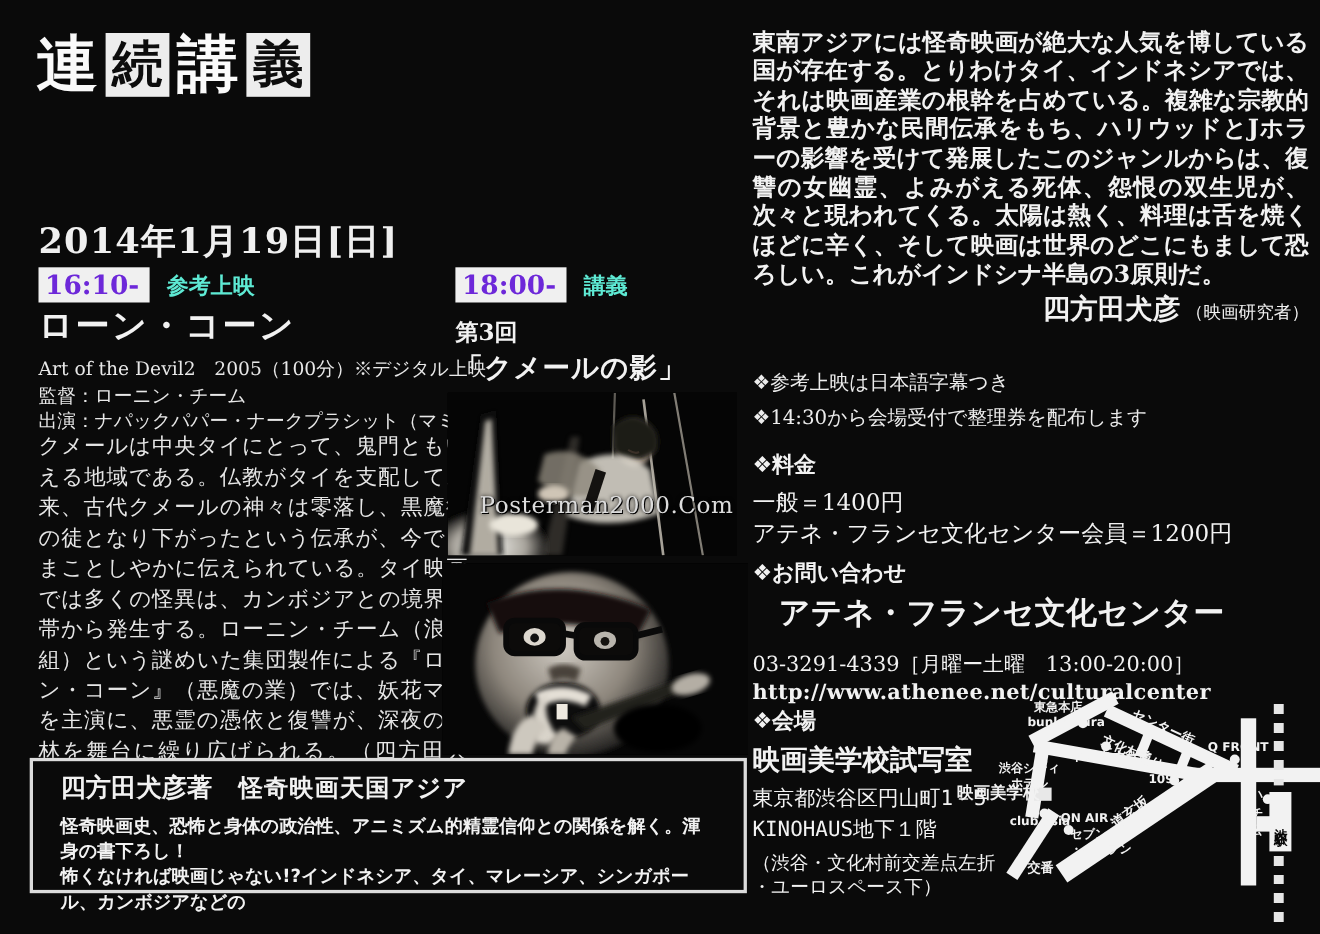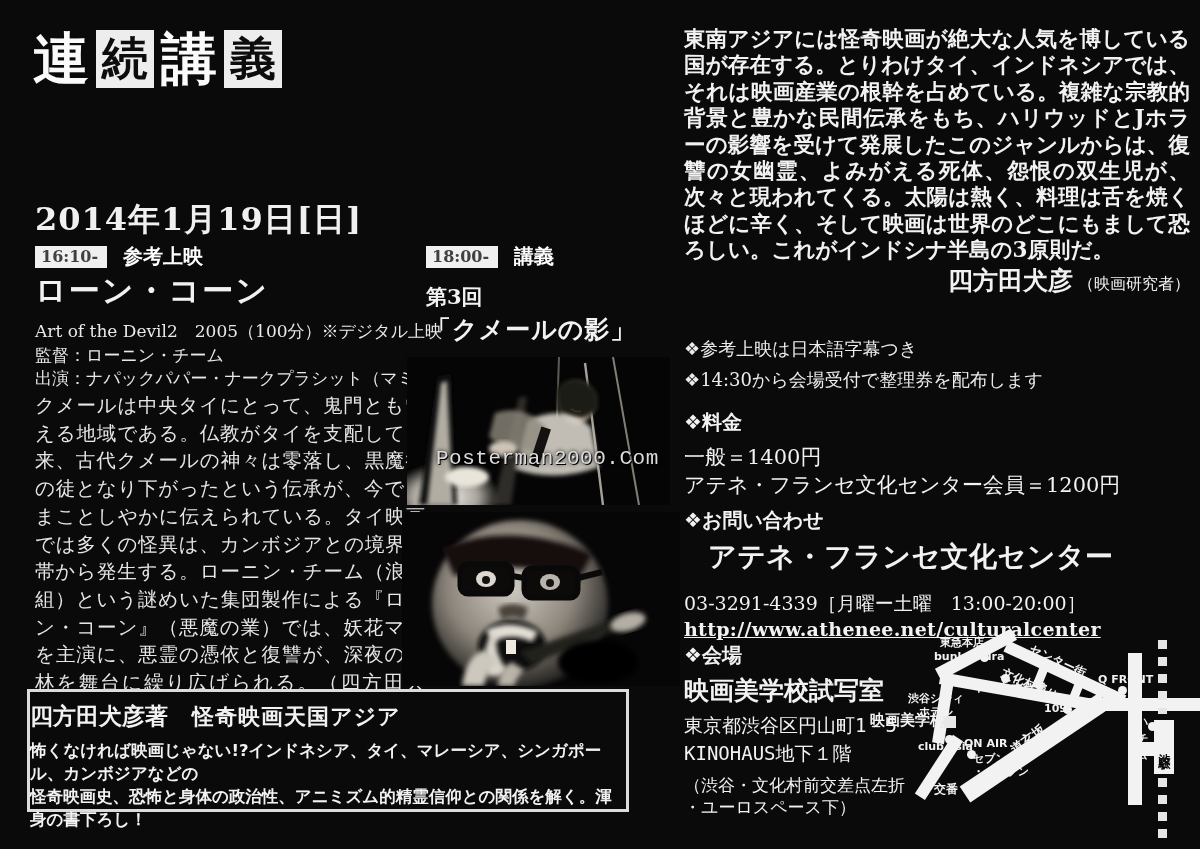--- a/index.html
+++ b/index.html
@@ -13,60 +13,60 @@
   .tchar{font-family:"DejaVu Sans",sans-serif;font-weight:900;font-size:56px;line-height:62px;color:#fafafa;}
   .tbox{background:#ededed;color:#0d0d0d;font-family:"DejaVu Sans",sans-serif;font-weight:900;
         font-size:46px;width:58px;height:58px;display:flex;align-items:center;justify-content:center;}
   .tquote{font-family:"DejaVu Serif",serif;font-weight:900;font-size:47px;letter-spacing:-2px;
           color:#fafafa;margin-left:4px;white-space:nowrap;}
 
   
   #intro{left:35px;top:106px;width:636px;font-size:20.5px;line-height:28px;font-weight:700;color:#eaeaea;text-align:justify;}
   #date{left:35px;top:198px;font-size:32px;font-weight:600;color:#f0f0f0;letter-spacing:1px;}
   .time-row{display:flex;align-items:center;gap:16px;}
-  .timebox{background:#f0f0f0;color:#404040;font-weight:700;font-size:16px;padding:1px 9px 2px 6px;}
-  .timetag{font-family:"DejaVu Sans",sans-serif;font-weight:800;font-size:20px;color:#ffffff;}
+  .timebox{background:#f0f0f0;color:#6d28d9;font-weight:700;font-size:24px;padding:1px 9px 2px 6px;}
+  .timetag{font-family:"DejaVu Sans",sans-serif;font-weight:800;font-size:20px;color:#5eead4;}
   #session1{left:35px;top:243px;}
   #session1 .film-title{font-size:31px;font-weight:800;margin-top:0;letter-spacing:2px;}
   #session1 .details{font-size:17px;line-height:23.5px;margin-top:8px;color:#e8e8e8;}
-  #session2{left:414px;top:243px;margin-left:12px;}
+  #session2{left:414px;top:243px;}
   #session2 .l1{font-size:21px;font-weight:800;margin-top:13px;}
   #session2 .l2{font-size:25px;font-weight:800;margin-top:2px;letter-spacing:1px;}
   #session2 .l3{font-size:17px;margin-top:10px;color:#e8e8e8;}
   #essay-left{left:35px;top:392px;width:390px;font-size:19.5px;line-height:27.7px;font-weight:500;
               color:#e6e6e6;text-align:justify;}
 
   
   .photo{background:#030303;overflow:hidden;}
   #photo1{left:407px;top:357px;width:263px;height:148px;}
   #photo2{left:402px;top:512px;width:278px;height:174px;}
   #watermark{left:436px;top:447px;font-size:21px;color:#dcdcdc;letter-spacing:.5px;
-             text-shadow:0 0 4px #000,1px 1px 0 #000;z-index:5;font-family:Liberation Mono, monospace;}
-
-  
-  #book-box{left:27px;top:689px;width:596px;height:99px;border:3px solid #dcdcdc;padding:9px 0;background:#0a0a0a;}
+             text-shadow:0 0 4px #000,1px 1px 0 #000;z-index:5;}
+
+  
+  #book-box{left:27px;top:689px;width:596px;height:99px;border:3px solid #dcdcdc;padding:9px 25px;background:#0a0a0a;}
   #book-box .trow{display:flex;align-items:baseline;gap:24px;}
   #book-box .author{font-family:"DejaVu Sans",sans-serif;font-weight:900;font-size:23px;}
   #book-box .btitle{font-weight:900;font-size:22px;letter-spacing:1px;}
   #book-box .desc{font-family:"DejaVu Sans",sans-serif;font-weight:700;font-size:16.5px;line-height:23px;margin-top:7px;}
 
   
   #essay-right{left:684px;top:26px;width:506px;font-size:21.5px;line-height:26.4px;font-weight:700;
                color:#f2f2f2;text-align:justify;}
   #byline{left:684px;top:264px;width:506px;text-align:right;}
   #byline .name{font-size:25px;font-weight:800;}
   #byline .role{font-size:16px;}
   #notes{left:684px;top:333px;font-size:18px;line-height:31px;color:#ececec;}
   #fee{left:684px;top:409px;}
   .sec-head{font-family:"DejaVu Sans",sans-serif;font-weight:800;font-size:20px;}
   #fee .lines{font-size:21px;line-height:27.5px;margin-top:8px;}
   #contact{left:684px;top:507px;}
   #contact .org{font-family:"DejaVu Sans",sans-serif;font-weight:900;font-size:28px;margin-top:4px;letter-spacing:.5px;margin-left:24px;}
   #contact .tel{font-size:19px;margin-top:15px;}
-  #contact .url{font-size:19px;font-weight:800;margin-top:1px;letter-spacing:.3px;text-decoration:underline;}
+  #contact .url{font-size:19px;font-weight:800;margin-top:1px;letter-spacing:.3px;}
   #venue{left:684px;top:642px;}
   #venue .vname{font-family:"DejaVu Sans",sans-serif;font-weight:900;font-size:25px;margin-top:5px;}
   #venue .vaddr{font-size:19px;margin-top:6px;font-family:"DejaVu Sans Mono",monospace;}
   #venue .vfloor{font-size:19px;margin-top:2px;font-family:"DejaVu Sans Mono",monospace;}
   #venue .vnote{font-size:17px;line-height:22px;margin-top:7px;}
 
   
   #map{left:860px;top:628px;width:340px;height:221px;}
   .road{position:absolute;background:#f2f2f2;transform-origin:left center;}
   .roadv{position:absolute;background:#f2f2f2;transform-origin:top center;}
@@ -203,22 +203,22 @@
       <ellipse cx="196" cy="150" rx="40" ry="22" fill="#000" filter="url(#b2)"></ellipse>
     </svg>
   </div>
 
   <div id="book-box" class="abs">
     <div class="trow">
       <span class="author">四方田犬彦著</span>
       <span class="btitle serif">怪奇映画天国アジア</span>
     </div>
     <div class="desc">
+      <div>怪奇映画史、恐怖と身体の政治性、アニミズム的精霊信仰との関係を解く。渾身の書下ろし！</div>
       <div>怖くなければ映画じゃない!?インドネシア、タイ、マレーシア、シンガポール、カンボジアなどの</div>
-      <div>怪奇映画史、恐怖と身体の政治性、アニミズム的精霊信仰との関係を解く。渾身の書下ろし！</div>
     </div>
 
   </div>
 
   <div id="essay-right" class="abs serif">東南アジアには怪奇映画が絶大な人気を博している国が存在する。とりわけタイ、インドネシアでは、それは映画産業の根幹を占めている。複雑な宗教的背景と豊かな民間伝承をもち、ハリウッドとJホラーの影響を受けて発展したこのジャンルからは、復讐の女幽霊、よみがえる死体、怨恨の双生児が、次々と現われてくる。太陽は熱く、料理は舌を焼くほどに辛く、そして映画は世界のどこにもまして恐ろしい。これがインドシナ半島の3原則だ。</div>
   <div id="byline" class="abs serif">
     <span class="name">四方田犬彦</span>
     <span class="role">（映画研究者）</span>
   </div>
 

